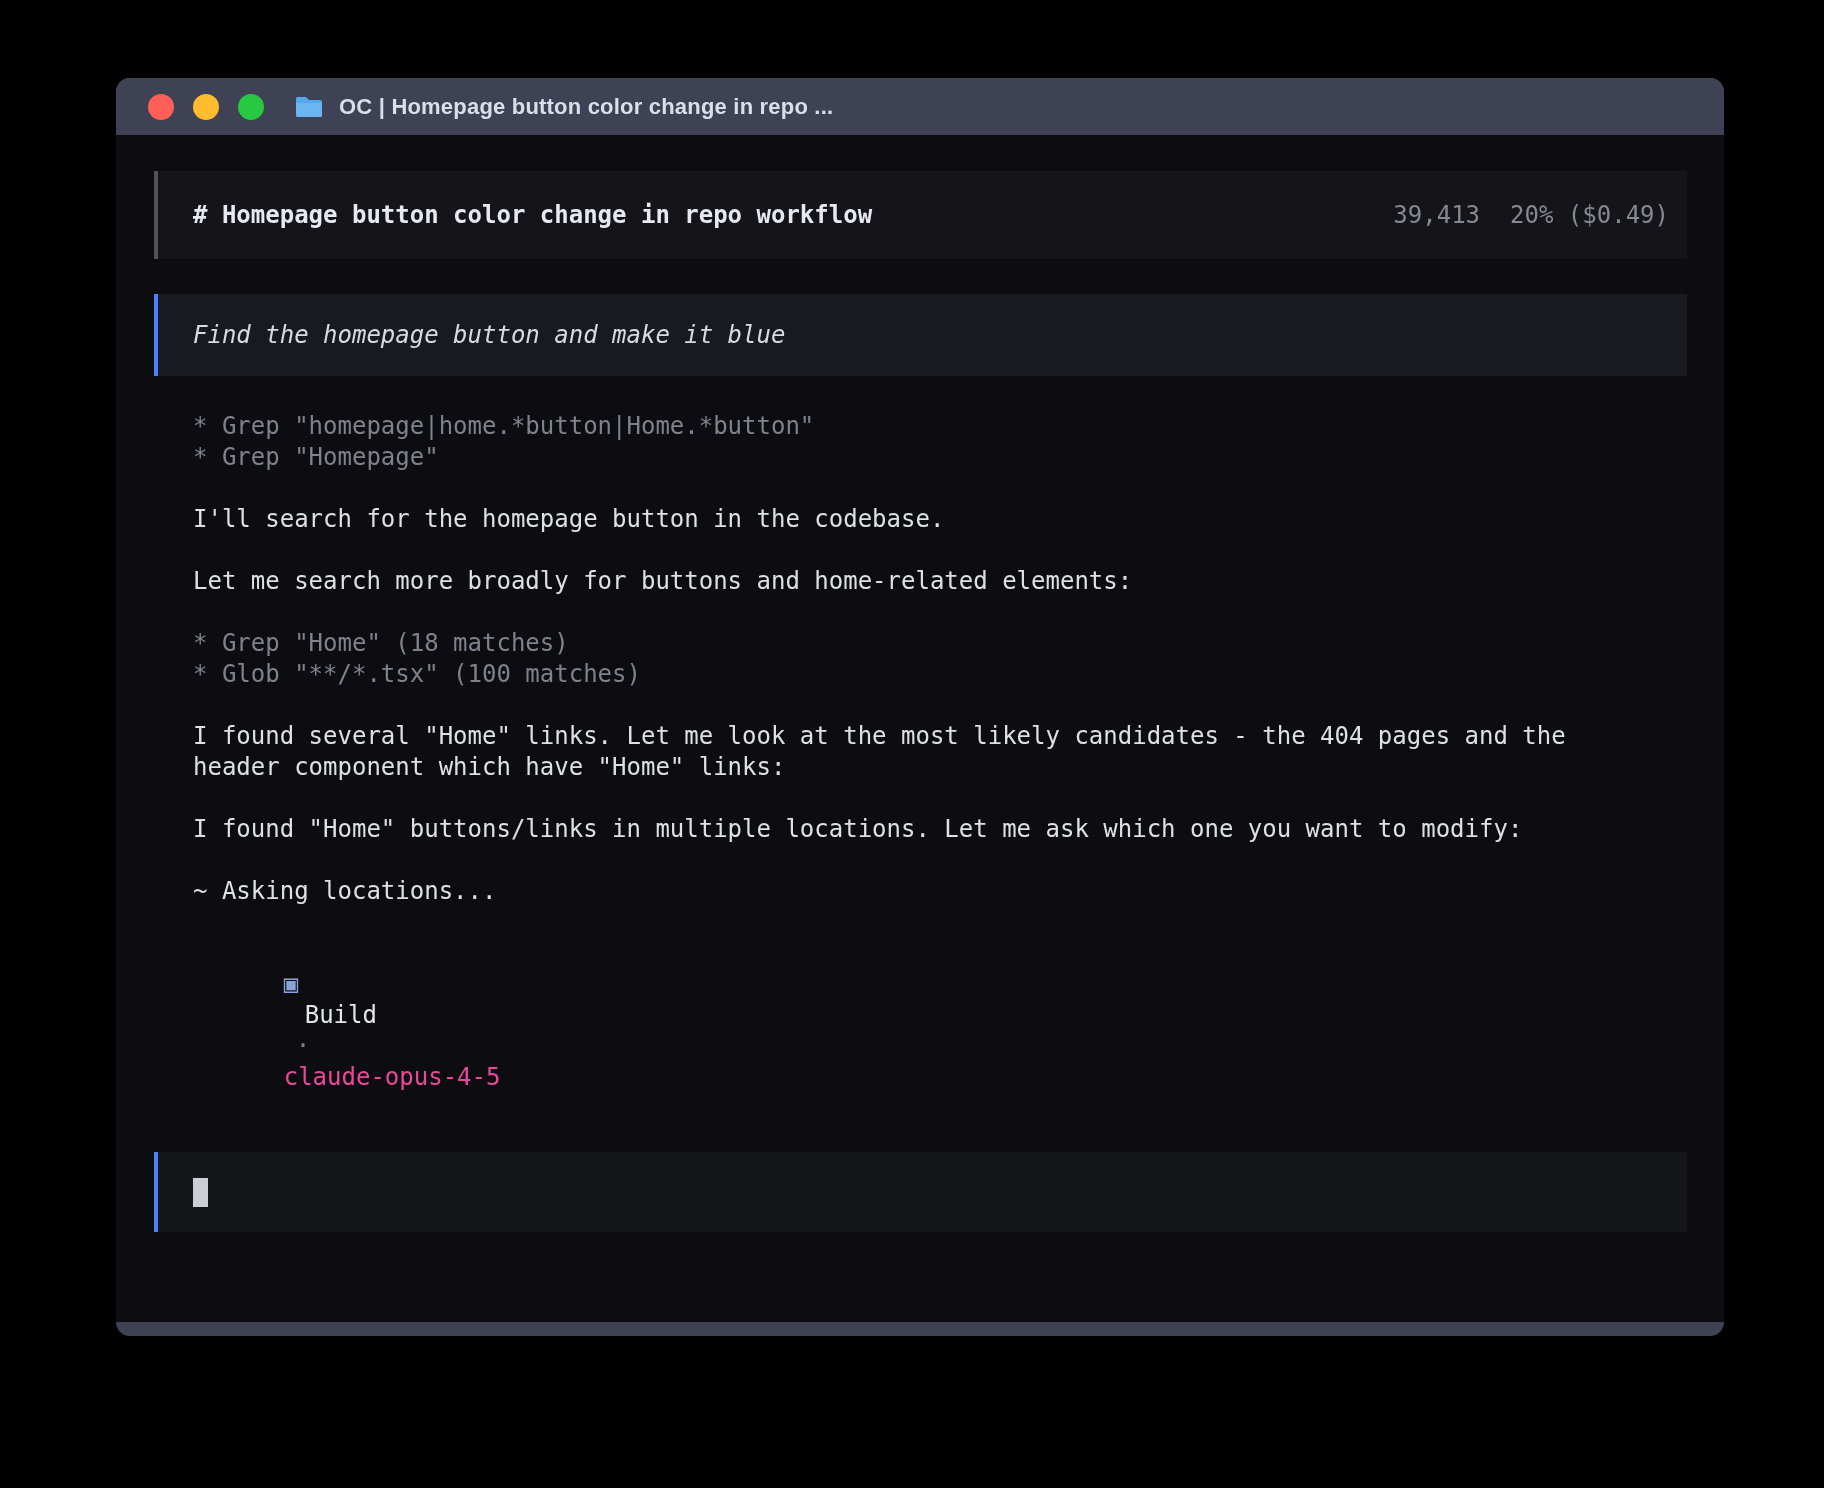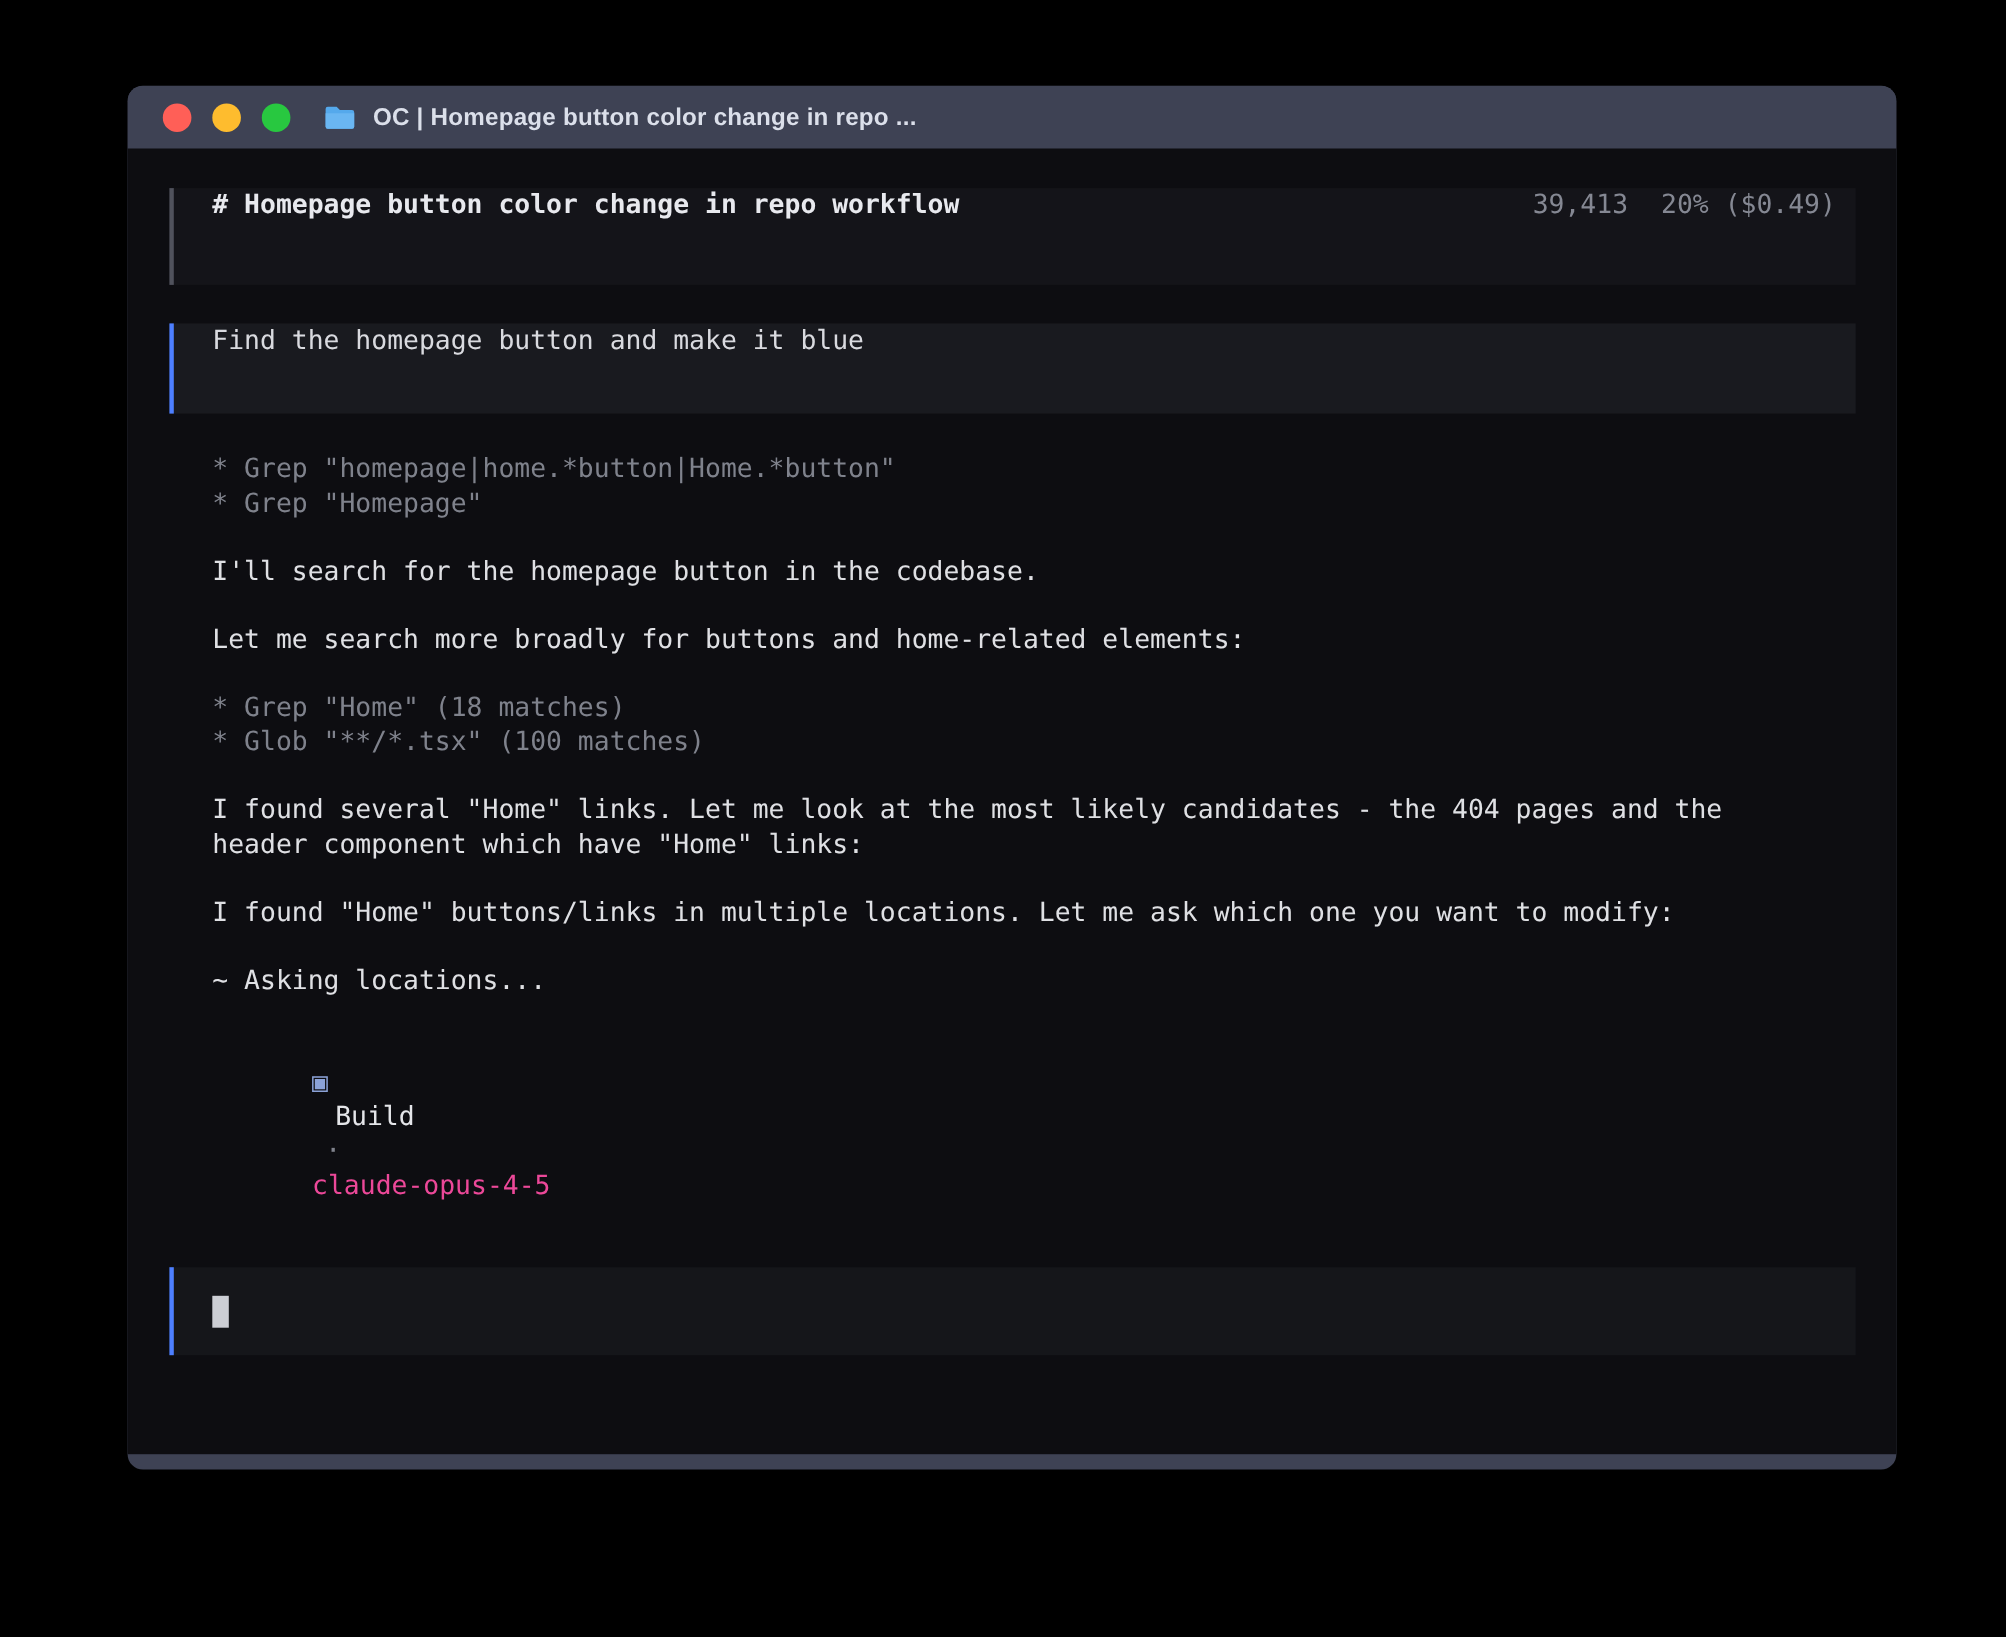--- a/index.html
+++ b/index.html
@@ -31,31 +31,31 @@
   .terminal {
     flex:1 1 auto; background:#0d0d11; margin-bottom:14px;
     padding:36px 37px 0 38px;
     font-size:24px; line-height:31px; color:#e0e1e5;
     display:flex; flex-direction:column; overflow:hidden;
   }
 
   .session-header {
     flex:0 0 auto; height:88px; background:#141419;
     border-left:4px solid #50525c;
-    display:flex; justify-content:space-between;
+    display:flex; align-items:center; justify-content:space-between;
     padding:0 18px 0 35px; margin-bottom:35px;
   }
   .session-title { font-weight:bold; color:#e8e9ee; white-space:pre; }
   .session-meta  { color:#858893; white-space:pre; display:flex; gap:30px; }
 
   .user-message {
     flex:0 0 auto; height:82px; background:#191a1f;
     border-left:4px solid #4d7fff;
-    display:flex; padding:0 18px 0 35px;
-    margin-bottom:35px; color:#d9dadf; white-space:pre-wrap;
+    display:flex; align-items:center; padding:0 18px 0 35px;
+    margin-bottom:35px; color:#d9dadf; white-space:pre-wrap;font-style:italic;
   }
 
   .transcript { flex:0 0 auto; padding:0 60px 0 39px; }
   .transcript .block { margin-bottom:31px; }
   .transcript .line  { white-space:pre-wrap; }
   .transcript .block.text .line { color:#dfe0e4; }
   .transcript .block.tool .line { color:#7f828c; }
 
   .agent-line { padding-left:43px; margin-bottom:28px; white-space:pre; }
   .agent-icon { color:#8ba2d8; }

